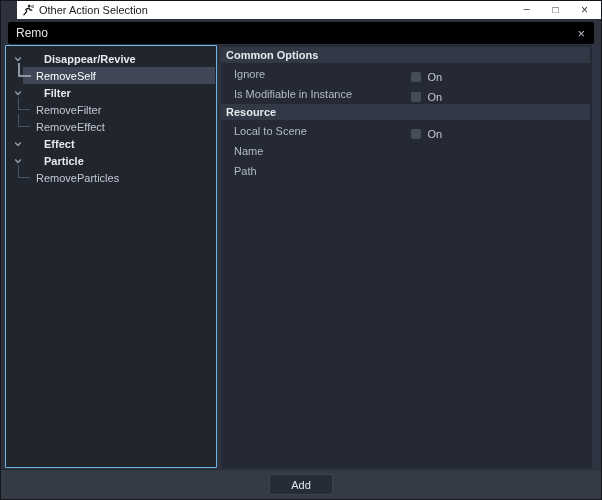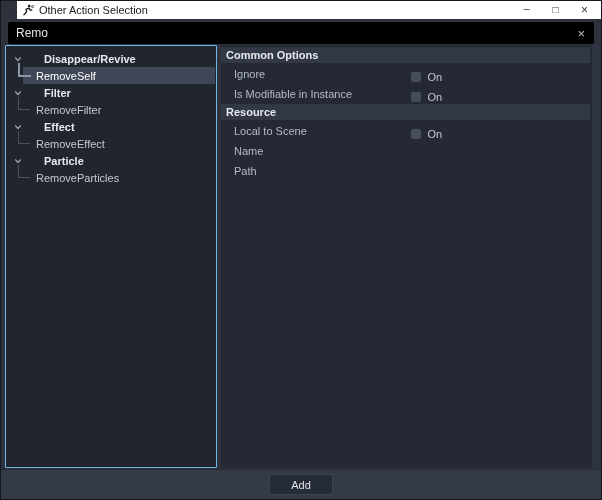--- a/index.html
+++ b/index.html
@@ -155,30 +155,30 @@
           <span class="chev">
             <svg width="8" height="8" viewBox="0 0 8 8">
                 <path d="M1.2 2.5 L4 5.5 L6.8 2.5" stroke="#9aa2af" stroke-width="1.2" fill="none"></path>
               </svg>
           </span>
           <span>Filter</span>
         </div>
         <div class="tree-row item">
           <span>RemoveFilter</span>
         </div>
-        <div class="tree-row cat">
-          <span class="chev">
-            <svg width="8" height="8" viewBox="0 0 8 8">
-                <path d="M1.2 2.5 L4 5.5 L6.8 2.5" stroke="#9aa2af" stroke-width="1.2" fill="none"></path>
-              </svg>
-          </span>
-          <span>Effect</span>
-        </div>
         <div class="tree-row item">
           <span>RemoveEffect</span>
+        </div>
+        <div class="tree-row cat">
+          <span class="chev">
+            <svg width="8" height="8" viewBox="0 0 8 8">
+                <path d="M1.2 2.5 L4 5.5 L6.8 2.5" stroke="#9aa2af" stroke-width="1.2" fill="none"></path>
+              </svg>
+          </span>
+          <span>Effect</span>
         </div>
         <div class="tree-row cat">
           <span class="chev">
             <svg width="8" height="8" viewBox="0 0 8 8">
                 <path d="M1.2 2.5 L4 5.5 L6.8 2.5" stroke="#9aa2af" stroke-width="1.2" fill="none"></path>
               </svg>
           </span>
           <span>Particle</span>
         </div>
         <div class="tree-row item">

